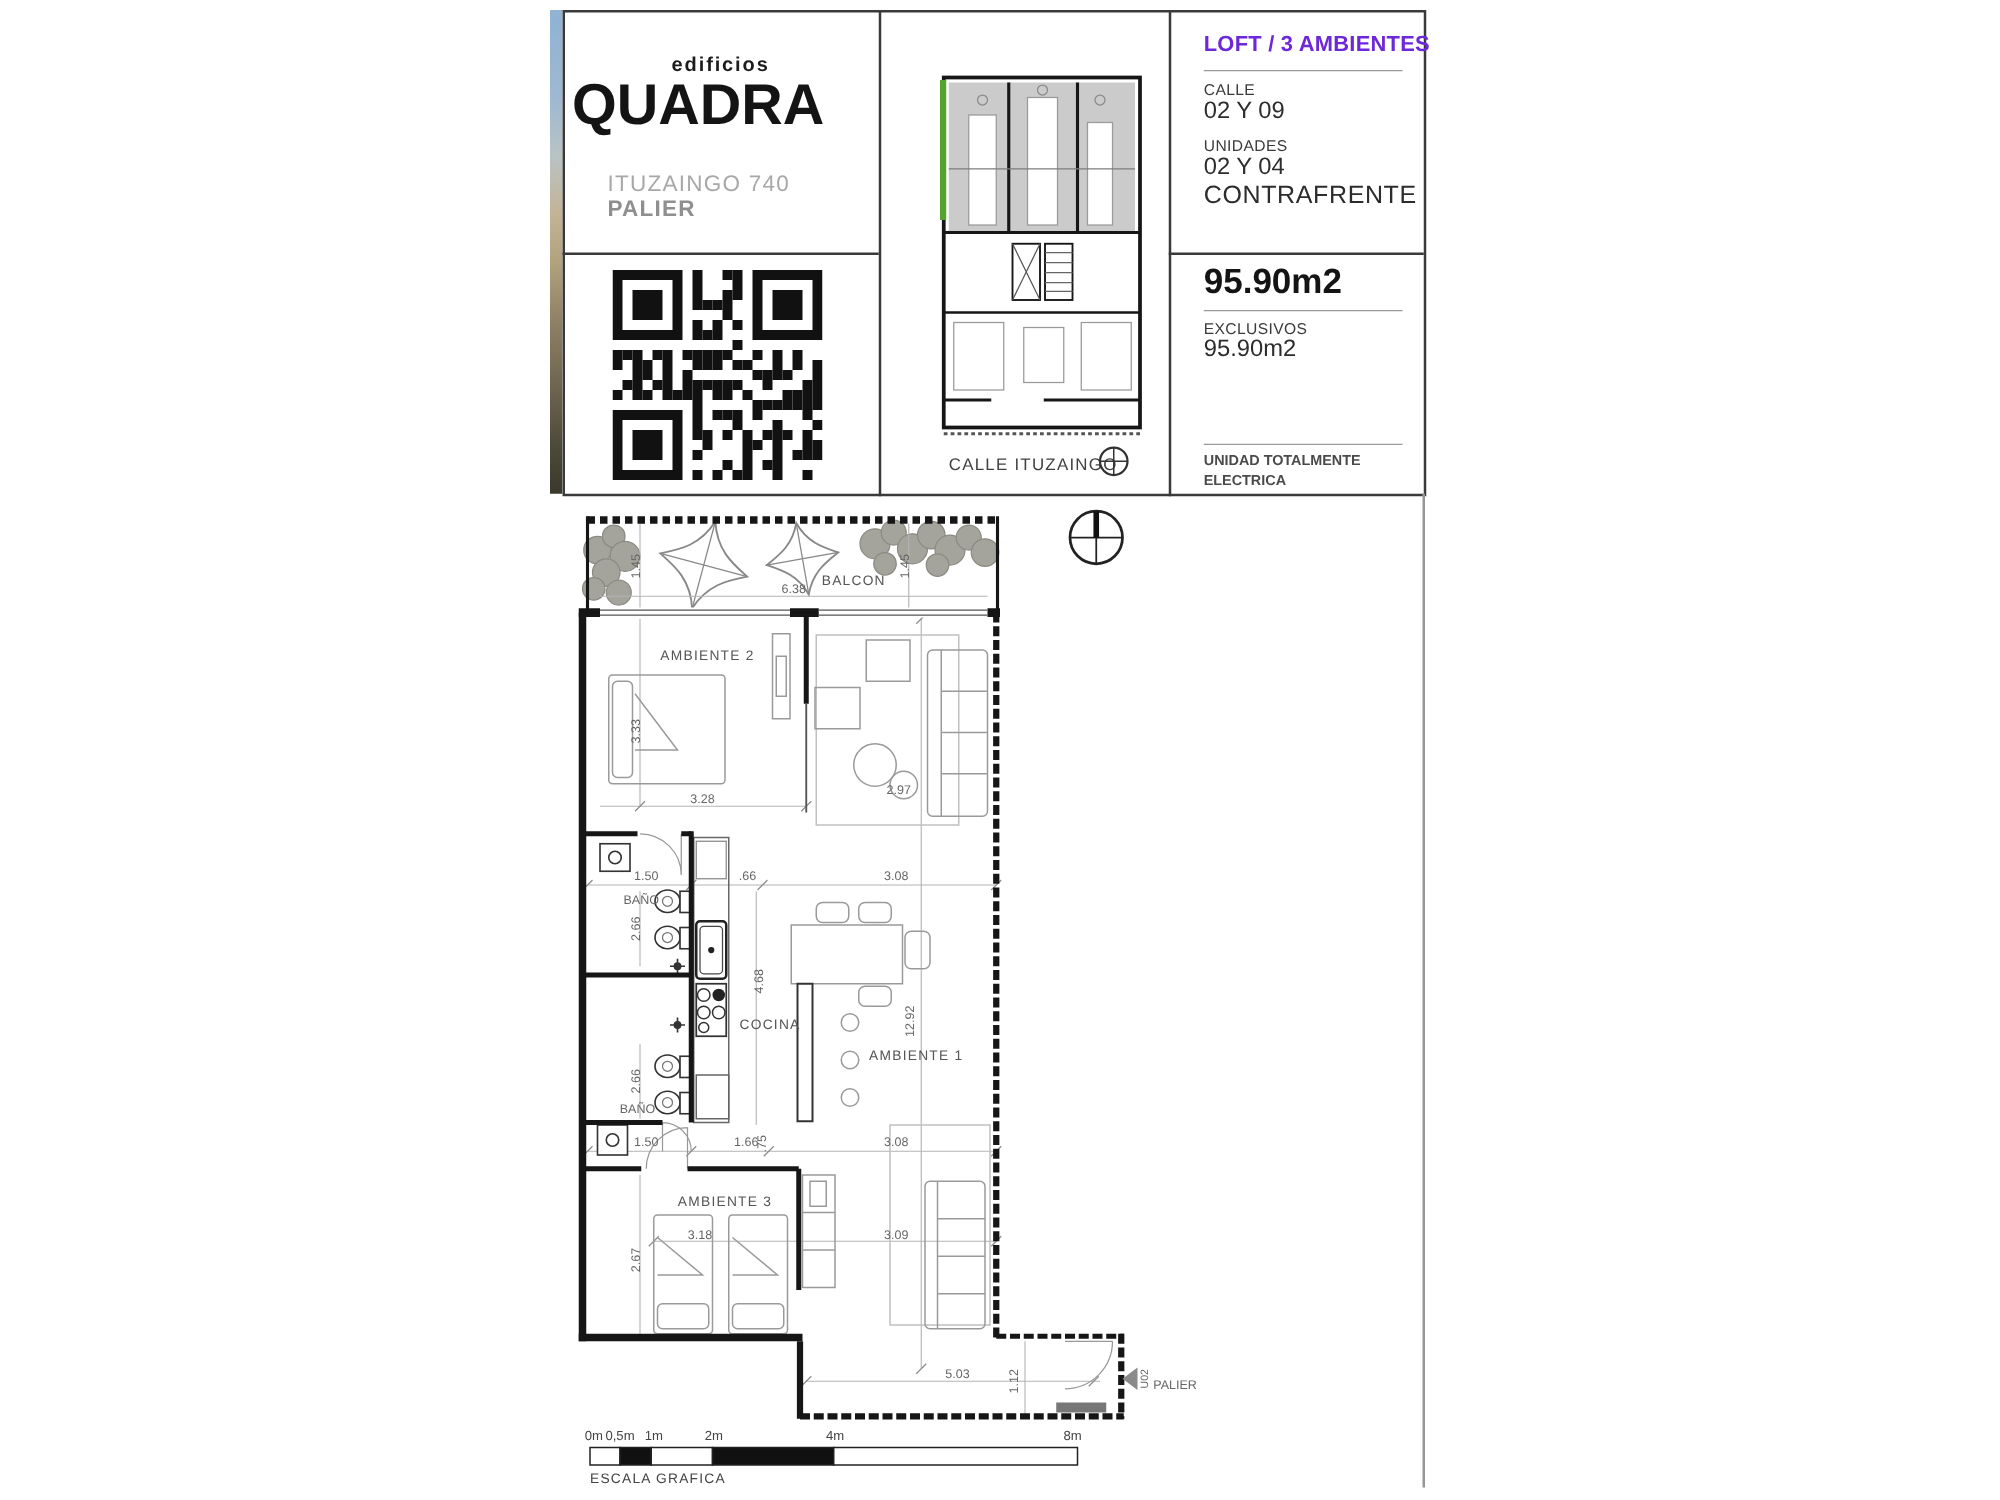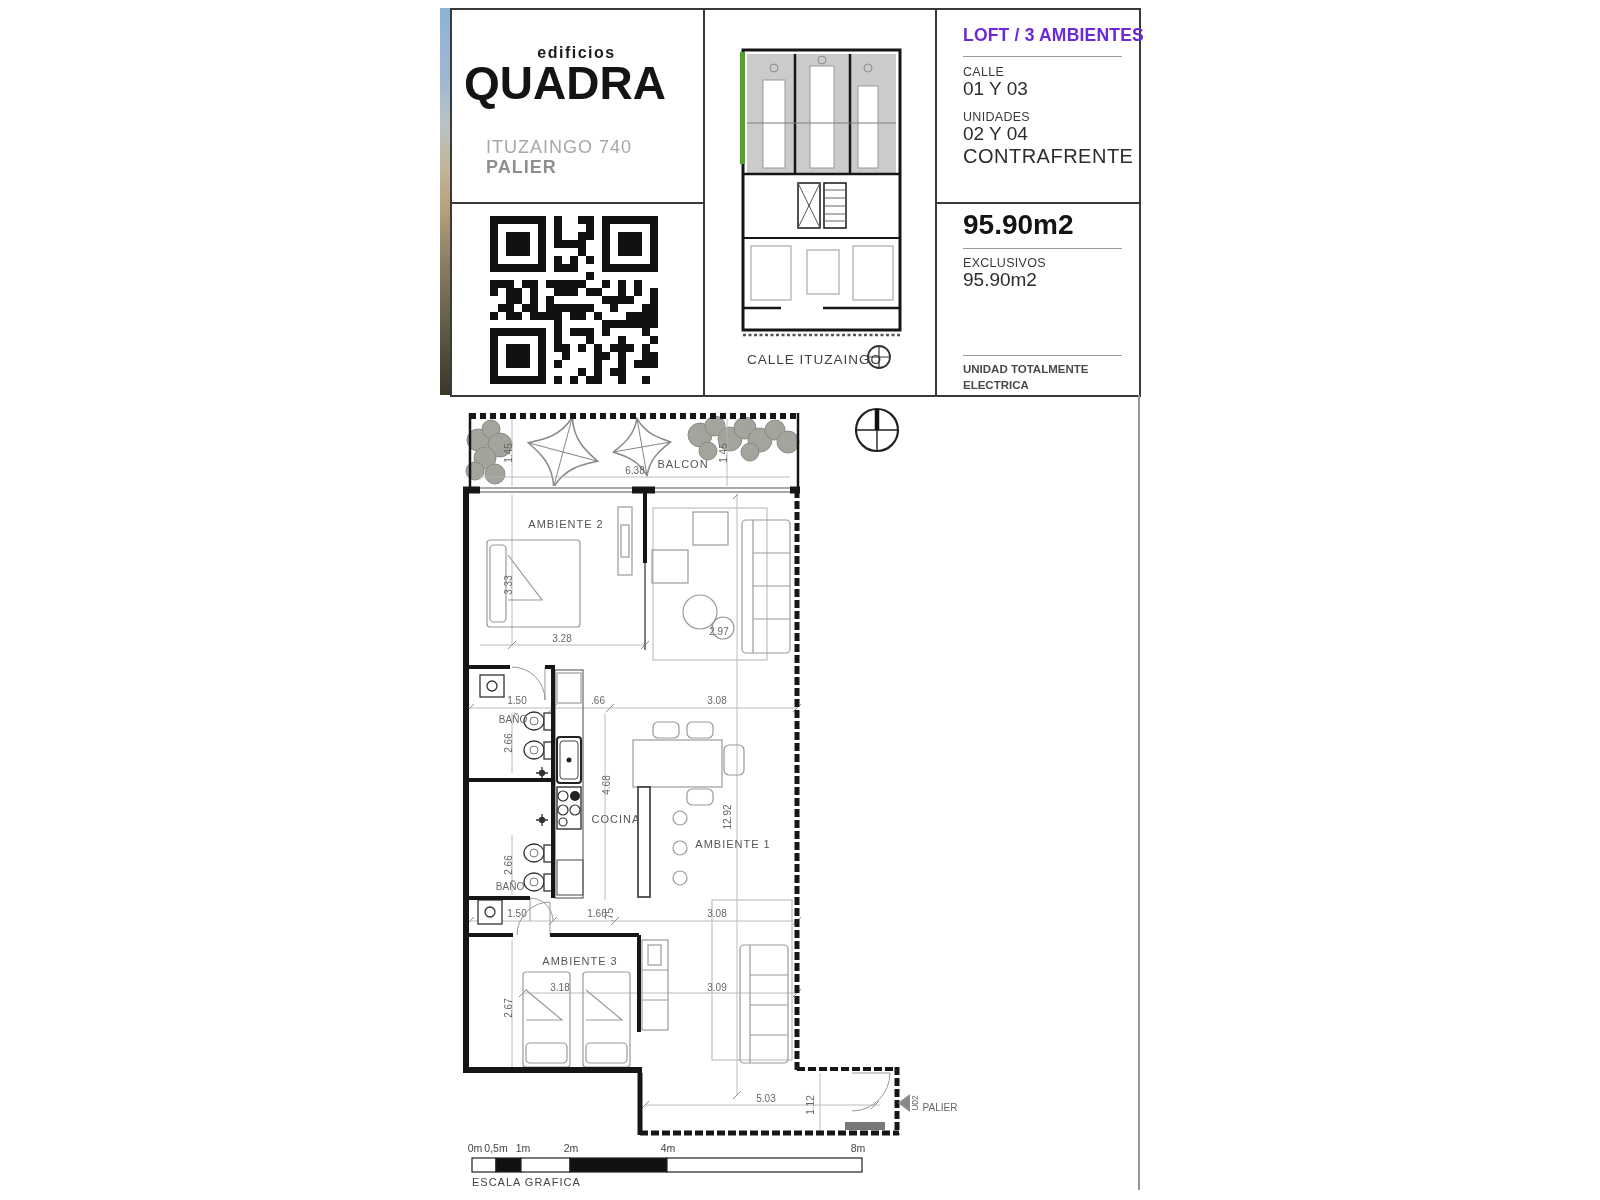--- a/index.html
+++ b/index.html
@@ -9,21 +9,21 @@
   
   .photo-strip{left:440px;top:8px;width:10px;height:387px;
     background:linear-gradient(180deg,#8fb3d4 0%,#9db8d2 18%,#b9c3c5 30%,#c3b496 42%,#b3a27e 52%,#8d7f63 65%,#6e6550 78%,#4e4a3a 90%,#3b382c 100%);}
   .header-box{left:450px;top:8px;width:687px;height:385px;border:2px solid #3a3a3a;background:#fff;}
   .vdiv{top:8px;width:2px;height:389px;background:#3a3a3a;}
   .hdiv{height:2px;background:#3a3a3a;top:202px;}
   .gray-vline{left:1138px;top:395px;width:2px;height:795px;background:#969696;}
   
   .brand-pre{left:450px;top:44px;width:253px;text-align:center;font-size:16px;font-weight:700;
     letter-spacing:1.5px;color:#1c1c1c;}
-  .brand-name{left:464px;top:56px;width:253px;text-align:left;font-size:46px;font-weight:800;
+  .brand-name{left:432px;top:56px;width:253px;text-align:center;font-size:46px;font-weight:800;
     letter-spacing:0px;color:#141414;}
   .brand-address{left:486px;top:137px;font-size:18px;color:#a8a8a8;letter-spacing:1px;}
   .brand-city{left:486px;top:157px;font-size:18px;font-weight:700;color:#8f8f8f;letter-spacing:1px;}
   .qr-wrap{left:490px;top:216px;width:168px;height:168px;}
   
   .unit-title{left:963px;top:25px;font-size:17.5px;font-weight:700;color:#6d28d9;letter-spacing:.2px;}
   .uline{height:1px;background:#9a9a9a;width:159px;left:963px;}
   .small-label{left:963px;font-size:12.5px;color:#3a3a3a;letter-spacing:.3px;}
   .big-value{left:963px;font-size:19px;color:#2c2c2c;}
   .orientation{left:963px;top:145px;font-size:20px;color:#2c2c2c;letter-spacing:.5px;}
@@ -197,21 +197,21 @@
           <rect x="64.0" y="160.0" width="8" height="8"></rect>
           <rect x="80.0" y="160.0" width="8" height="8"></rect>
           <rect x="96.0" y="160.0" width="8" height="8"></rect>
           <rect x="104.0" y="160.0" width="8" height="8"></rect>
           <rect x="128.0" y="160.0" width="8" height="8"></rect>
           <rect x="152.0" y="160.0" width="8" height="8"></rect>
         </g>
     </svg>
   </div>
 
-  <div class="abs" style="left:703px;top:8px;width:232px;height:315px;">
+  <div class="abs" style="left:703px;top:20px;width:232px;height:315px;padding-left:12px;">
     <svg width="232" height="387" viewBox="0 0 232 387">
       <g>
         <rect x="40" y="42" width="157" height="280" fill="#fff" stroke="#161616" stroke-width="3"></rect>
         <rect x="44" y="46" width="149" height="120" fill="#cbcbcb"></rect>
         <rect x="60" y="72" width="22" height="88" fill="#fff" stroke="#9a9a9a" stroke-width="1"></rect>
         <rect x="107" y="58" width="24" height="102" fill="#fff" stroke="#9a9a9a" stroke-width="1"></rect>
         <rect x="155" y="78" width="20" height="82" fill="#fff" stroke="#9a9a9a" stroke-width="1"></rect>
         <circle cx="71" cy="60" r="4" fill="none" stroke="#8a8a8a"></circle>
         <circle cx="119" cy="52" r="4" fill="none" stroke="#8a8a8a"></circle>
         <circle cx="165" cy="60" r="4" fill="none" stroke="#8a8a8a"></circle>
@@ -234,21 +234,21 @@
       <g>
         <circle cx="176" cy="349" r="11" fill="none" stroke="#333" stroke-width="1.8"></circle>
         <path d="M176,338 V360 M165,349 H187" stroke="#333" stroke-width="1.2" fill="none"></path>
       </g>
     </svg>
   </div>
 
   <div class="abs unit-title">LOFT / 3 AMBIENTES</div>
   <div class="abs uline" style="top:56px"></div>
   <div class="abs small-label" style="top:65px">CALLE</div>
-  <div class="abs big-value" style="top:78px">01 Y 03</div>
+  <div class="abs big-value" style="top:78px">02 Y 09</div>
   <div class="abs small-label" style="top:110px">UNIDADES</div>
   <div class="abs big-value" style="top:123px">02 Y 04</div>
   <div class="abs orientation">CONTRAFRENTE</div>
   <div class="abs area">95.90m2</div>
   <div class="abs uline" style="top:248px"></div>
   <div class="abs small-label" style="top:256px">EXCLUSIVOS</div>
   <div class="abs big-value" style="top:269px">95.90m2</div>
   <div class="abs uline" style="top:355px"></div>
   <div class="abs note">UNIDAD TOTALMENTE ELECTRICA</div>
 

